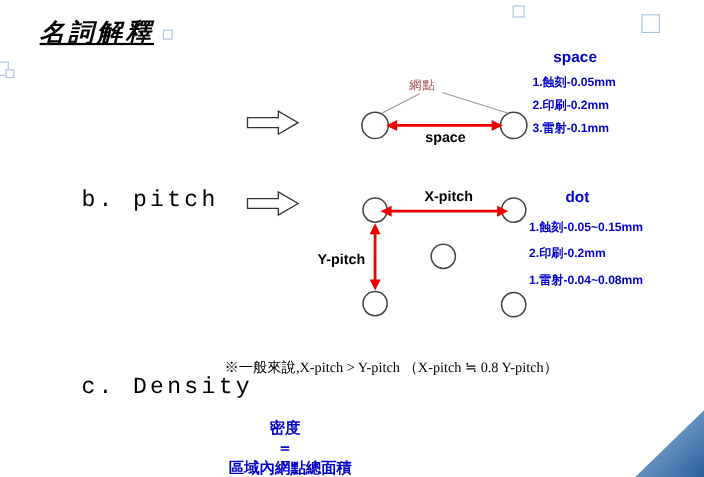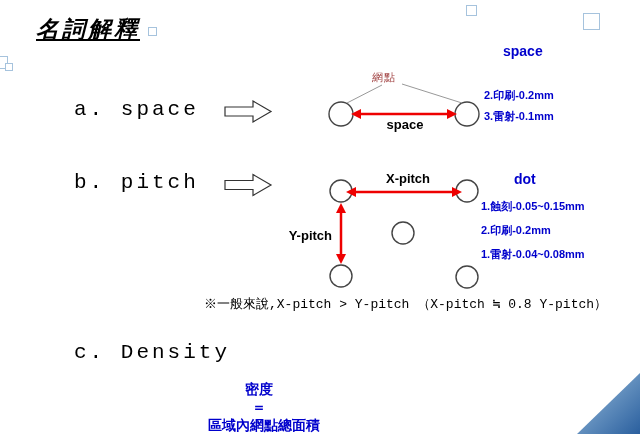--- a/index.html
+++ b/index.html
@@ -63,22 +63,22 @@
   .xpitch-label {
     position:absolute; left:368px; top:171px; width:80px; text-align:center;
     font-size:13px; font-weight:600; color:#000;
   }
   .ypitch-label {
     position:absolute; left:278px; top:228px; width:54px; text-align:right;
     font-size:13px; font-weight:700; color:#000;
   }
 
   .note-text {
-    position:absolute; left:204px; top:295px;
-    font-family:Liberation Mono, monospace;
+    position:absolute; left:204px; top:325px;
+    font-family:Liberation Serif, serif;
     font-size:13px; color:#000; white-space:nowrap;
   }
 
   .formula { position:absolute; left:198px; top:381px; display:flex; align-items:center;flex-direction:column; }
   .formula-lhs, .formula-eq {
     font-size:14px; font-weight:bold; color:#0000cc; margin-right:6px;
   }
   .fraction { display:inline-block; text-align:center; margin-left:4px; }
   .fraction .num {
     font-size:14px; font-weight:bold; color:#0000cc;
@@ -137,25 +137,25 @@
   </svg>
 
   <div class="decor-sq sq1"></div>
   <div class="decor-sq sq2"></div>
   <div class="decor-sq sq3"></div>
   <div class="decor-sq sq4"></div>
   <div class="decor-sq sq5"></div>
 
   <div class="slide-title">名詞解釋</div>
 
-  <div class="section-label sec-a">a. space</div>
   <div class="section-label sec-b">b. pitch</div>
   <div class="section-label sec-c">c. Density</div>
 
   <div class="panel-heading space-heading">space</div>
+  <div class="panel-item sp-i0">1.蝕刻-0.05mm</div>
   <div class="panel-item sp-i1">2.印刷-0.2mm</div>
   <div class="panel-item sp-i2">3.雷射-0.1mm</div>
 
   <div class="panel-heading dot-heading">dot</div>
   <div class="panel-item dt-i0">1.蝕刻-0.05~0.15mm</div>
   <div class="panel-item dt-i1">2.印刷-0.2mm</div>
   <div class="panel-item dt-i2">1.雷射-0.04~0.08mm</div>
 
   <div class="dot-callout">網點</div>
   <div class="measure-label">space</div>

